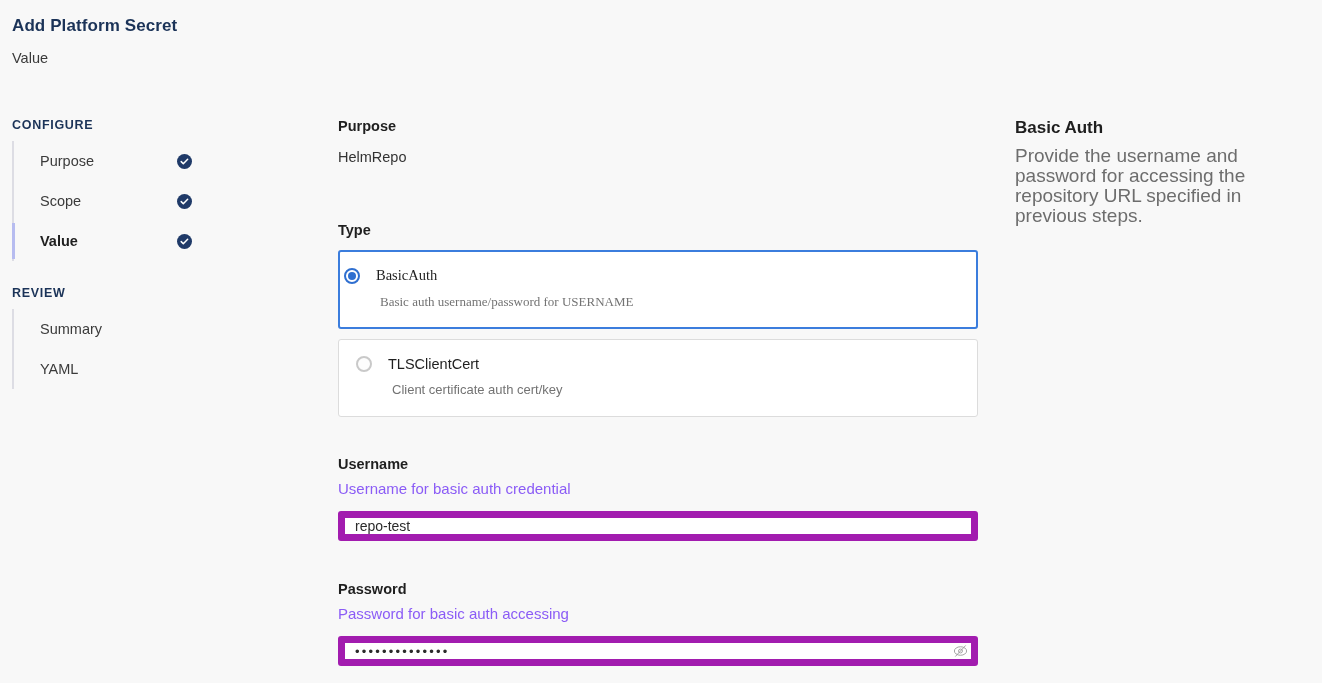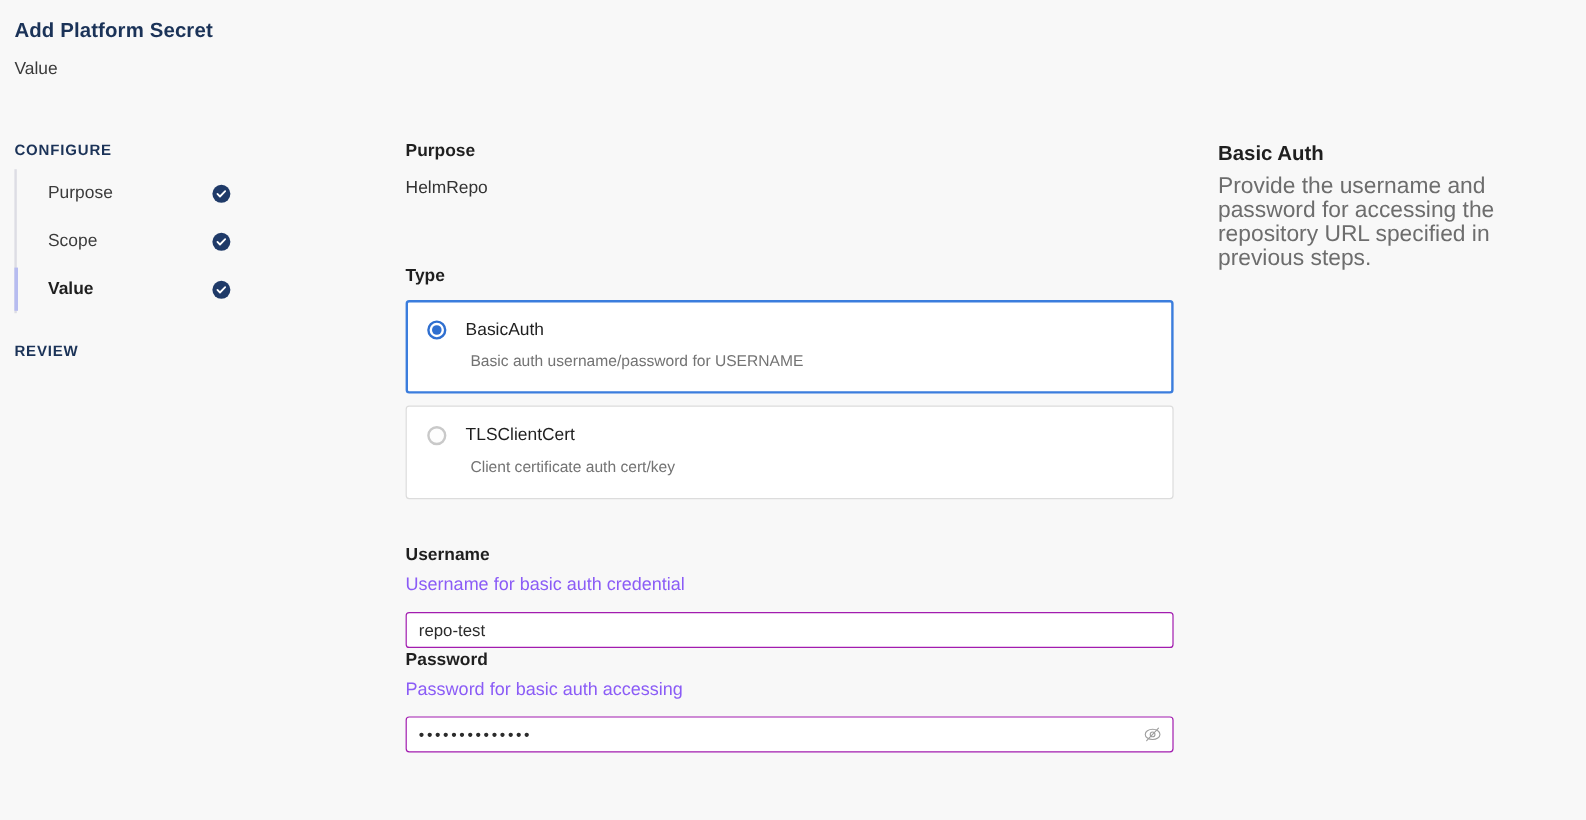--- a/index.html
+++ b/index.html
@@ -134,21 +134,22 @@
     background: #ffffff;
     border: 1px solid #dcdcdc;
     border-radius: 3px;
     padding: 16px 18px 17px 17px;
     cursor: pointer;
     box-sizing: border-box;
     width: 640px;
   }
   .radio-card.selected {
     border: 2px solid #3b7ddd;
-    padding: 15px 17px 16px 16px;
+    padding: 15px 17px 16px 4px;
+    font-family: Liberation Serif, serif;
   }
   .radio-row {
     display: flex;
     align-items: center;
   }
   .radio-outer {
     width: 16px;
     height: 16px;
     border-radius: 50%;
     border: 2px solid #c9c9c9;
@@ -179,31 +180,31 @@
   .radio-desc {
     margin-left: 36px;
     margin-top: 9px;
     font-size: 13px;
     color: #737373;
     line-height: 18px;
   }
 
   
   .section-username { margin-top: 37px; }
-  .section-password { }
+  .section-password { margin-top: 38px; }
 
   .input-wrap {
     position: relative;
     margin-top: 12px;
   }
   .text-input {
     width: 640px;
     height: 30px;
     box-sizing: border-box;
-    border: 1px solid #a21caf;
+    border: 7px solid #a21caf;
     border-radius: 3px;
     background: #ffffff;
     font-family: "Liberation Sans", sans-serif;
     font-size: 14px;
     color: #2b2b2b;
     padding: 0 34px 0 10px;
     outline: none;
   }
   .dots-input {
     letter-spacing: 2.2px;
@@ -282,20 +283,33 @@
       <span class="check-icon">
         <svg width="9" height="9" viewBox="0 0 12 12">
             <path d="M1.6 6.2 L4.4 9 L10.2 3.1" stroke="#ffffff" stroke-width="2" fill="none" stroke-linecap="round" stroke-linejoin="round"></path>
           </svg>
       </span>
     </div>
 
   </div>
 
   <div class="nav-group-title second">REVIEW</div>
+  <div class="nav-rail">
+
+    <div class="nav-step">
+
+      <span class="step-label">Summary</span>
+    </div>
+
+    <div class="nav-step">
+
+      <span class="step-label">YAML</span>
+    </div>
+
+  </div>
 </div>
 
 <div id="form-column">
 
   <div>
     <div class="field-title">Purpose</div>
     <div class="field-value-text">HelmRepo</div>
   </div>
 
   <div class="section-type">

